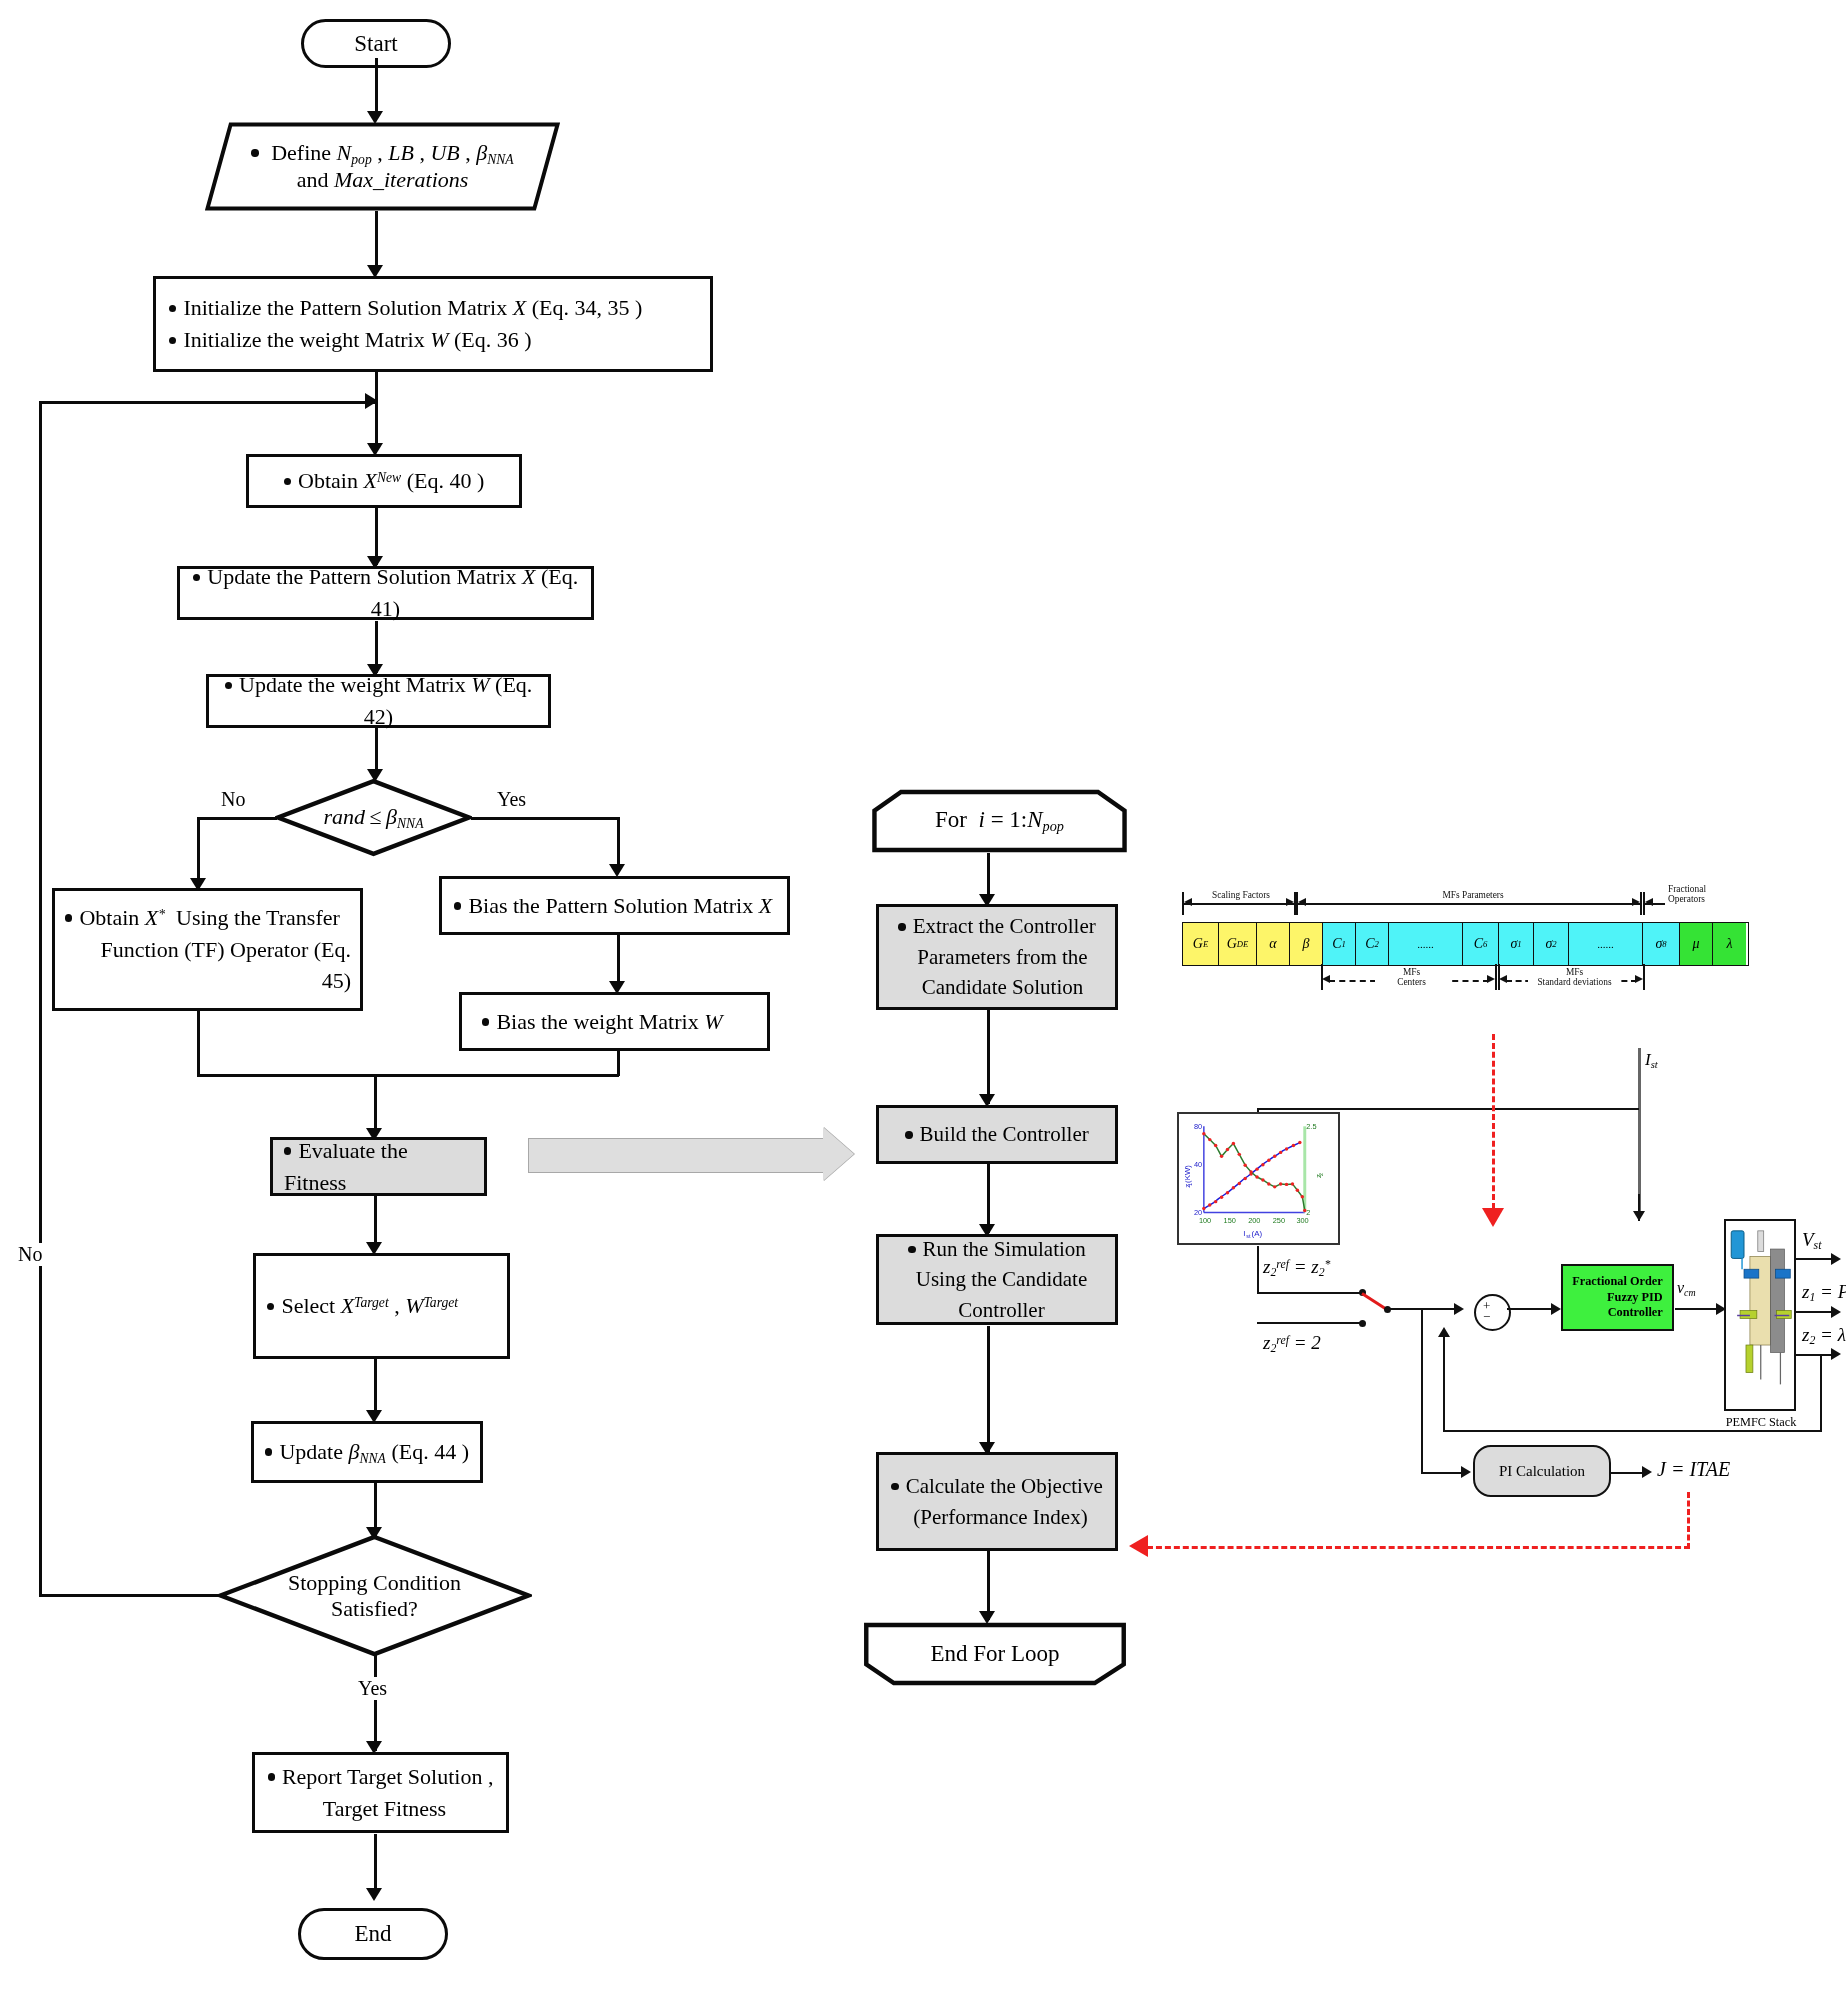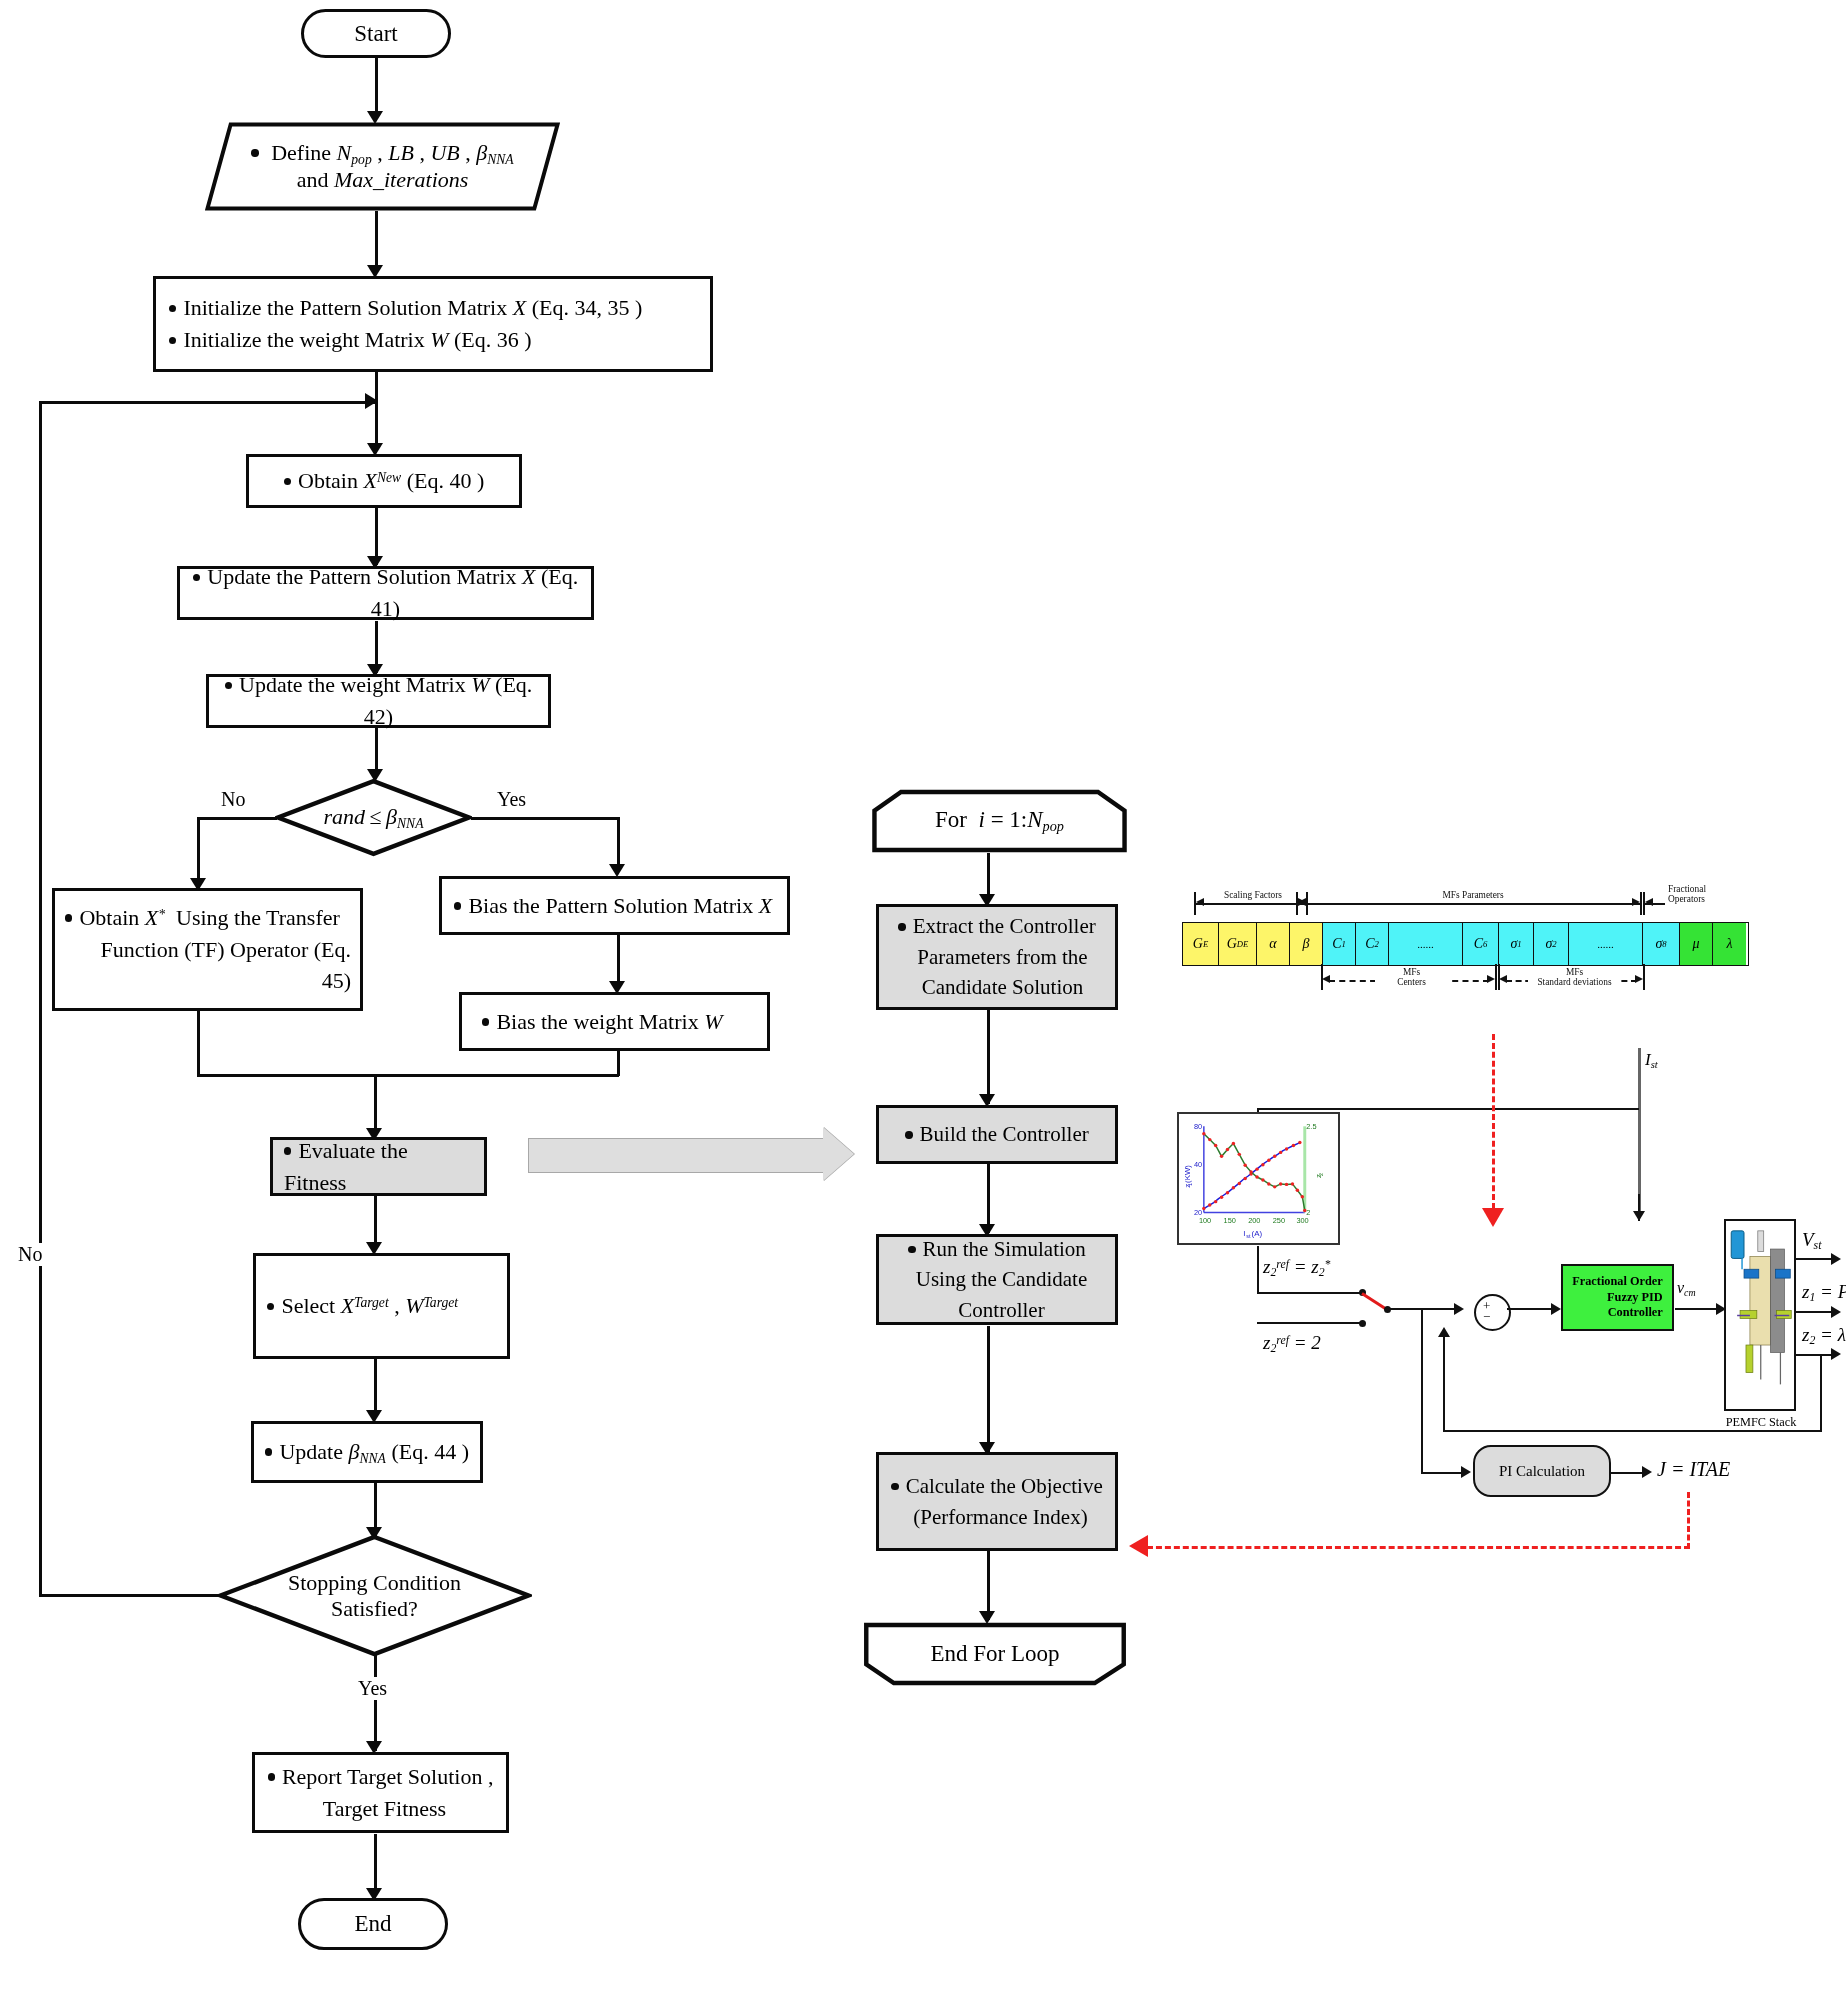--- a/index.html
+++ b/index.html
@@ -20,21 +20,21 @@
     box-sizing:border-box;
     display:flex;
     align-items:center;
     justify-content:center;
     text-align:center;
     background:#fff;
     border:3px solid #0a0a0a;
     line-height:1.45;
   }
   .node .txt{padding:0 9px;display:block;width:100%;}
-  .term{border-radius:59px;font-size:23px;}
+  .term{border-radius:59px;font-size:23px;margin-top:10px;}
   .proc{font-size:22px;}
   .proc.left-al{justify-content:flex-start;text-align:left;}
   .shaded{background:#dcdcdc;}
   .para{
     position:absolute;
     box-sizing:border-box;
     font-size:22px;
   }
   .para .inner{
     position:absolute;inset:0;
@@ -370,21 +370,21 @@
     <svg width="264" height="64" style="position:absolute;left:0;top:0;" viewBox="0 0 535 130">
       <polygon points="6,6 529,6 529,86 470,124 62,124 6,86" fill="#ffffff" stroke="#0a0a0a" stroke-width="9"></polygon>
     </svg>
     <div class="lbl">
         <span>End For Loop</span>
       </div>
   </div>
 
   <div id="chromo" style="left:1182px;top:883px;width:567px;height:143px;">
 
-    <div class="spanbar" style="left:12px;top:11px;width:113px;height:25px;">
+    <div class="spanbar" style="left:0px;top:11px;width:113px;height:25px;">
       <div class="cap" style="left:0px;"></div>
       <div class="cap" style="left:112px;"></div>
       <div class="ln" style="left:1.5px;width:111px;"></div>
       <div class="ah-l" style="left:1.5px;"></div>
       <div class="ah-r" style="left:104px;"></div>
       <div class="lbl" style="left:25px;width:64px;">Scaling Factors</div>
     </div>
 
     <div class="spanbar" style="left:114px;top:11px;width:345px;height:25px;">
       <div class="cap" style="left:0px;"></div>

